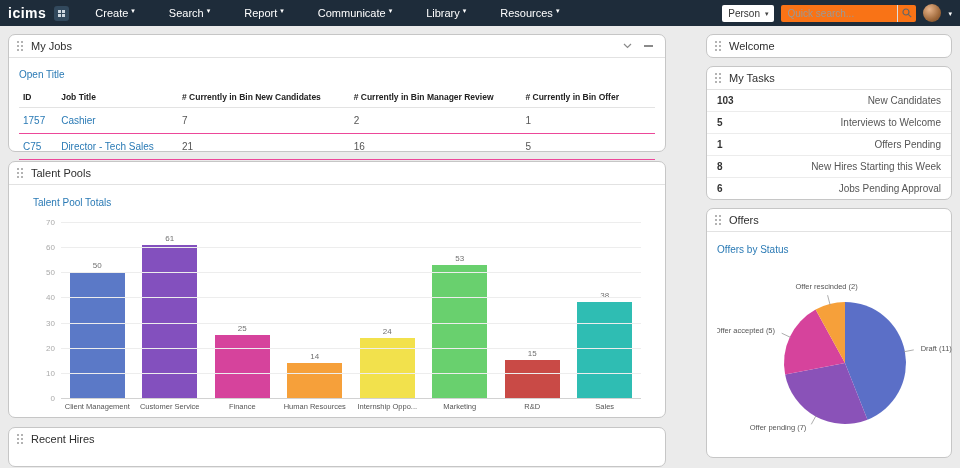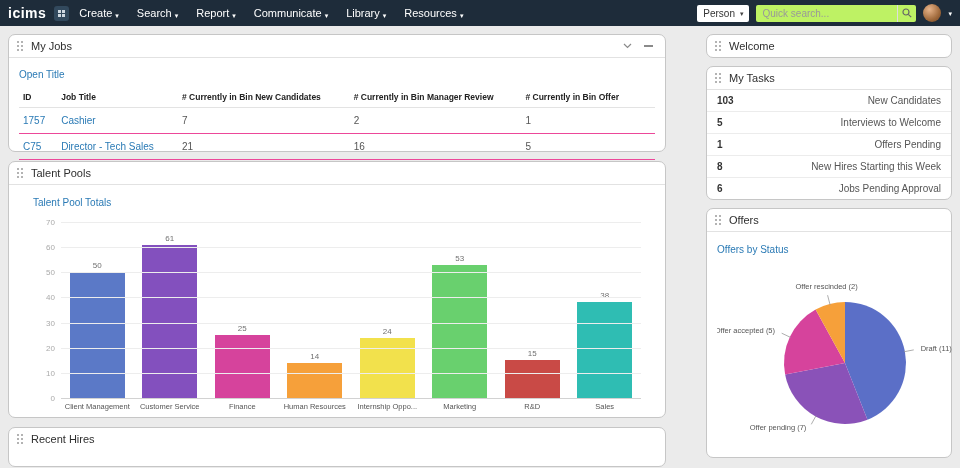--- a/index.html
+++ b/index.html
@@ -9,27 +9,27 @@
   
   .topbar { height:26px; background:var(--topbar,#1e2c3a); display:flex; align-items:center;
     padding:0 8px; color:#fff; }
   .logo { font-weight:bold; font-size:14px; letter-spacing:.5px; margin-right:8px; }
   .apps-badge { width:15px; height:15px; background:#32495d; border-radius:3px;
     display:flex; align-items:center; justify-content:center; margin-right:10px; cursor:pointer; }
   .apps-glyph { position:relative; width:7px; height:7px; }
   .apps-glyph::before { content:""; position:absolute; width:3px; height:3px; background:#cfd8e0;
     box-shadow:4px 0 0 #cfd8e0, 0 4px 0 #cfd8e0, 4px 4px 0 #cfd8e0; }
   .menu { display:flex; gap:18px; }
-  .menu-item { font-size:11px; display:flex; align-items:flex-end; gap:3px; cursor:pointer; white-space:nowrap; }
+  .menu-item { font-size:11px; display:flex; align-items:flex-start; gap:3px; cursor:pointer; white-space:nowrap;margin-left:16px; }
   .caret { font-size:7px; line-height:1; }
   .top-right { margin-left:auto; display:flex; align-items:center; gap:7px; }
   .person-select { background:#fff; color:#333; font-size:10px; padding:2px 6px; border-radius:2px;
     display:flex; align-items:center; gap:5px; cursor:pointer; height:17px; }
   .person-select .caret { color:#444; }
-  .search-box { background:#bef264; border-radius:2px; display:flex; align-items:stretch; height:17px; width:160px; }
+  .search-box { background:#f97316; border-radius:2px; display:flex; align-items:stretch; height:17px; width:135px; }
   .search-box input { border:0; outline:0; flex:1; font-size:10px; padding:0 6px; color:#333; min-width:0; background:transparent; }
   .search-box input::placeholder { color:#999; }
   .search-icon { width:19px; border-left:1px solid #ddd; display:flex; align-items:center; justify-content:center; cursor:pointer; }
   .avatar { width:18px; height:18px; border-radius:50%;
     background:radial-gradient(circle at 35% 30%, #e8b48a, #a06a3c 60%, #6e4223); cursor:pointer; }
 
   
   .content { display:flex; padding:8px; gap:8px; height:442px; overflow:hidden; }
   .col-left { flex:1; min-width:0; display:flex; flex-direction:column; gap:9px; }
   .col-right { width:278px; display:flex; flex-direction:column; gap:8px;padding-left:32px; }

